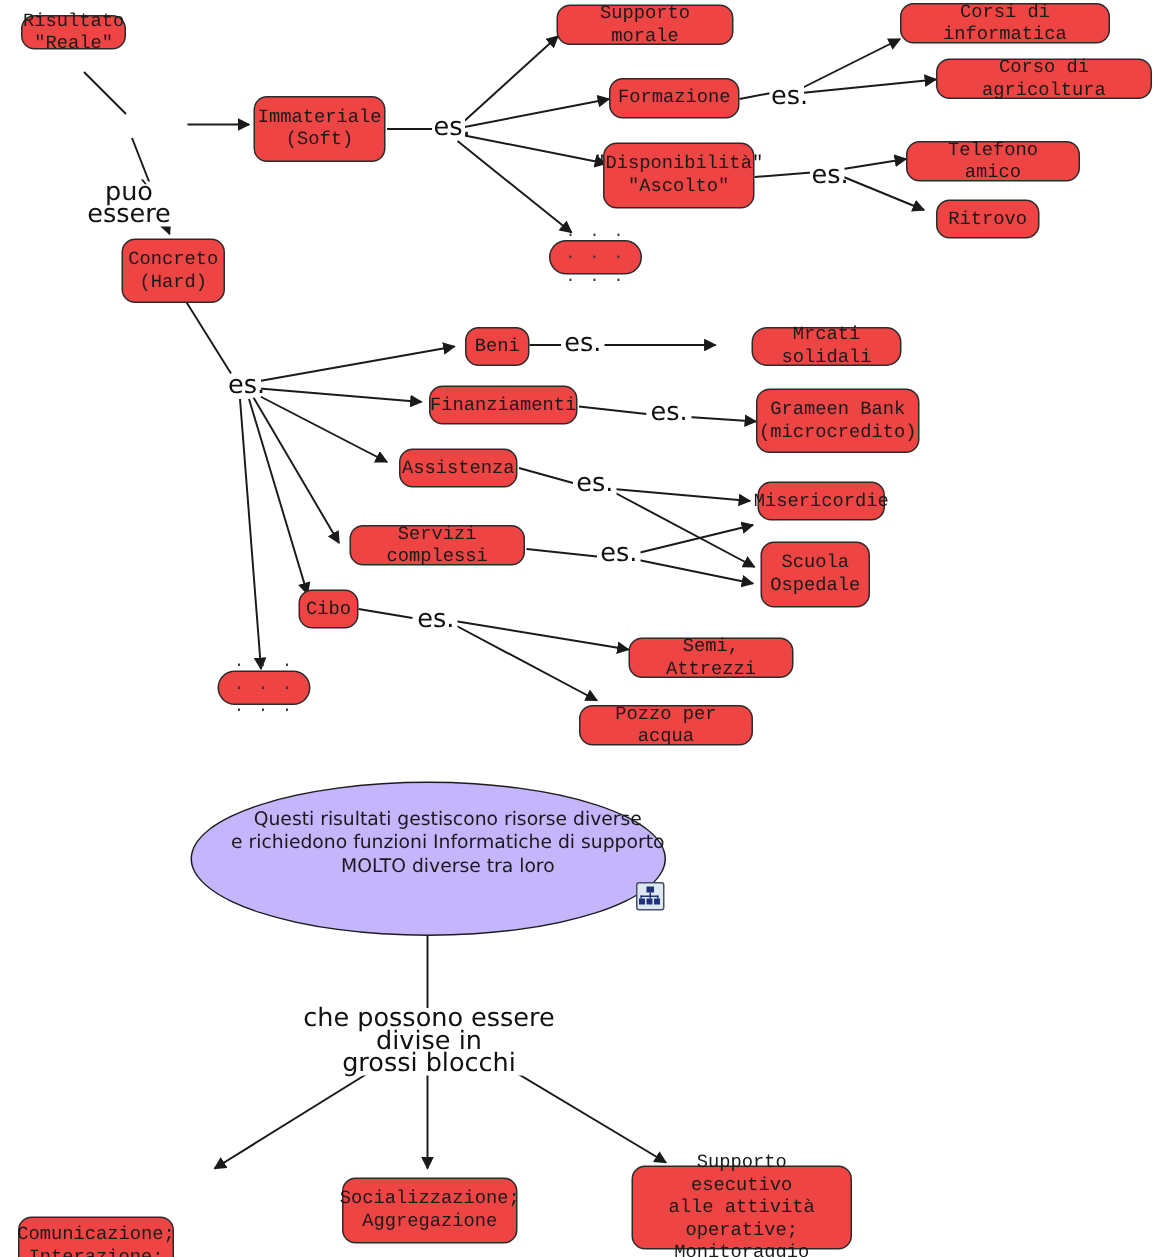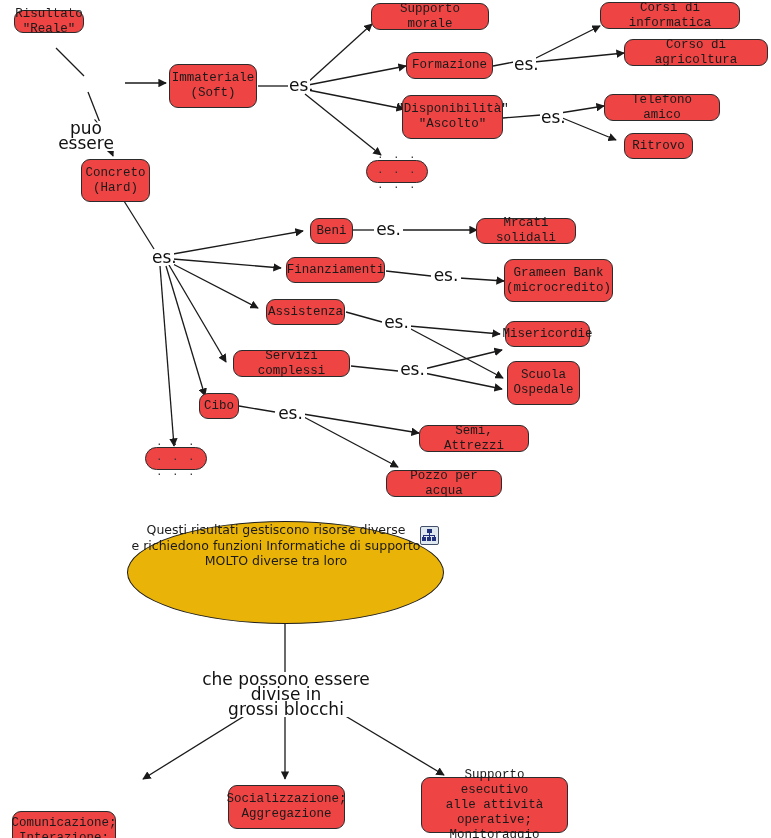--- a/index.html
+++ b/index.html
@@ -57,25 +57,26 @@
     line-height: 15px;
     color: #111;
     background: #ffffff;
     text-align: center;
     white-space: pre-line;
     z-index: 4;
     padding: 0 1px;
   }
   .ellipse {
     position: absolute;
-    background: #eab308;
+    background: #c4b5fd;
     border: 1px solid #1d1d1d;
     border-radius: 50%;
     display: flex;
-    align-items: flex-start;
+    flex-direction: column;
+    align-items: flex-end;
     justify-content: center;
     text-align: center;
     font-size: 12.5px;
     line-height: 15.5px;
     color: #1a1a1a;
     z-index: 3;
     white-space: pre-line;
   }
   .ellipse .map-icon {
     margin-top: 4px;
@@ -212,21 +213,21 @@
   <div class="node" style="left:266px; top:299px; width:79px; height:26px;">Assistenza</div>
 
   <div class="node" style="left:233px; top:350px; width:117px; height:27px;">Servizi complessi</div>
 
   <div class="node" style="left:199px; top:393px; width:40px; height:26px;">Cibo</div>
 
   <div class="node dots" style="left:145px; top:447px; width:62px; height:23px;">. . . . . . . . .</div>
 
   <div class="link-label" style="left:374px; top:222px; width:27px;">es.</div>
 
-  <div class="node" style="left:476px; top:218px; width:100px; height:26px;">Mrcati solidali</div>
+  <div class="node" style="left:501px; top:218px; width:100px; height:26px;border-radius:10px;">Mrcati solidali</div>
 
   <div class="link-label" style="left:431px; top:268px; width:28px;">es.</div>
 
   <div class="node" style="left:504px; top:259px; width:109px; height:43px;">Grameen Bank
 (microcredito)</div>
 
   <div class="link-label" style="left:382px; top:315px; width:27px;">es.</div>
 
   <div class="node" style="left:505px; top:321px; width:85px; height:26px;">Misericordie</div>
 

